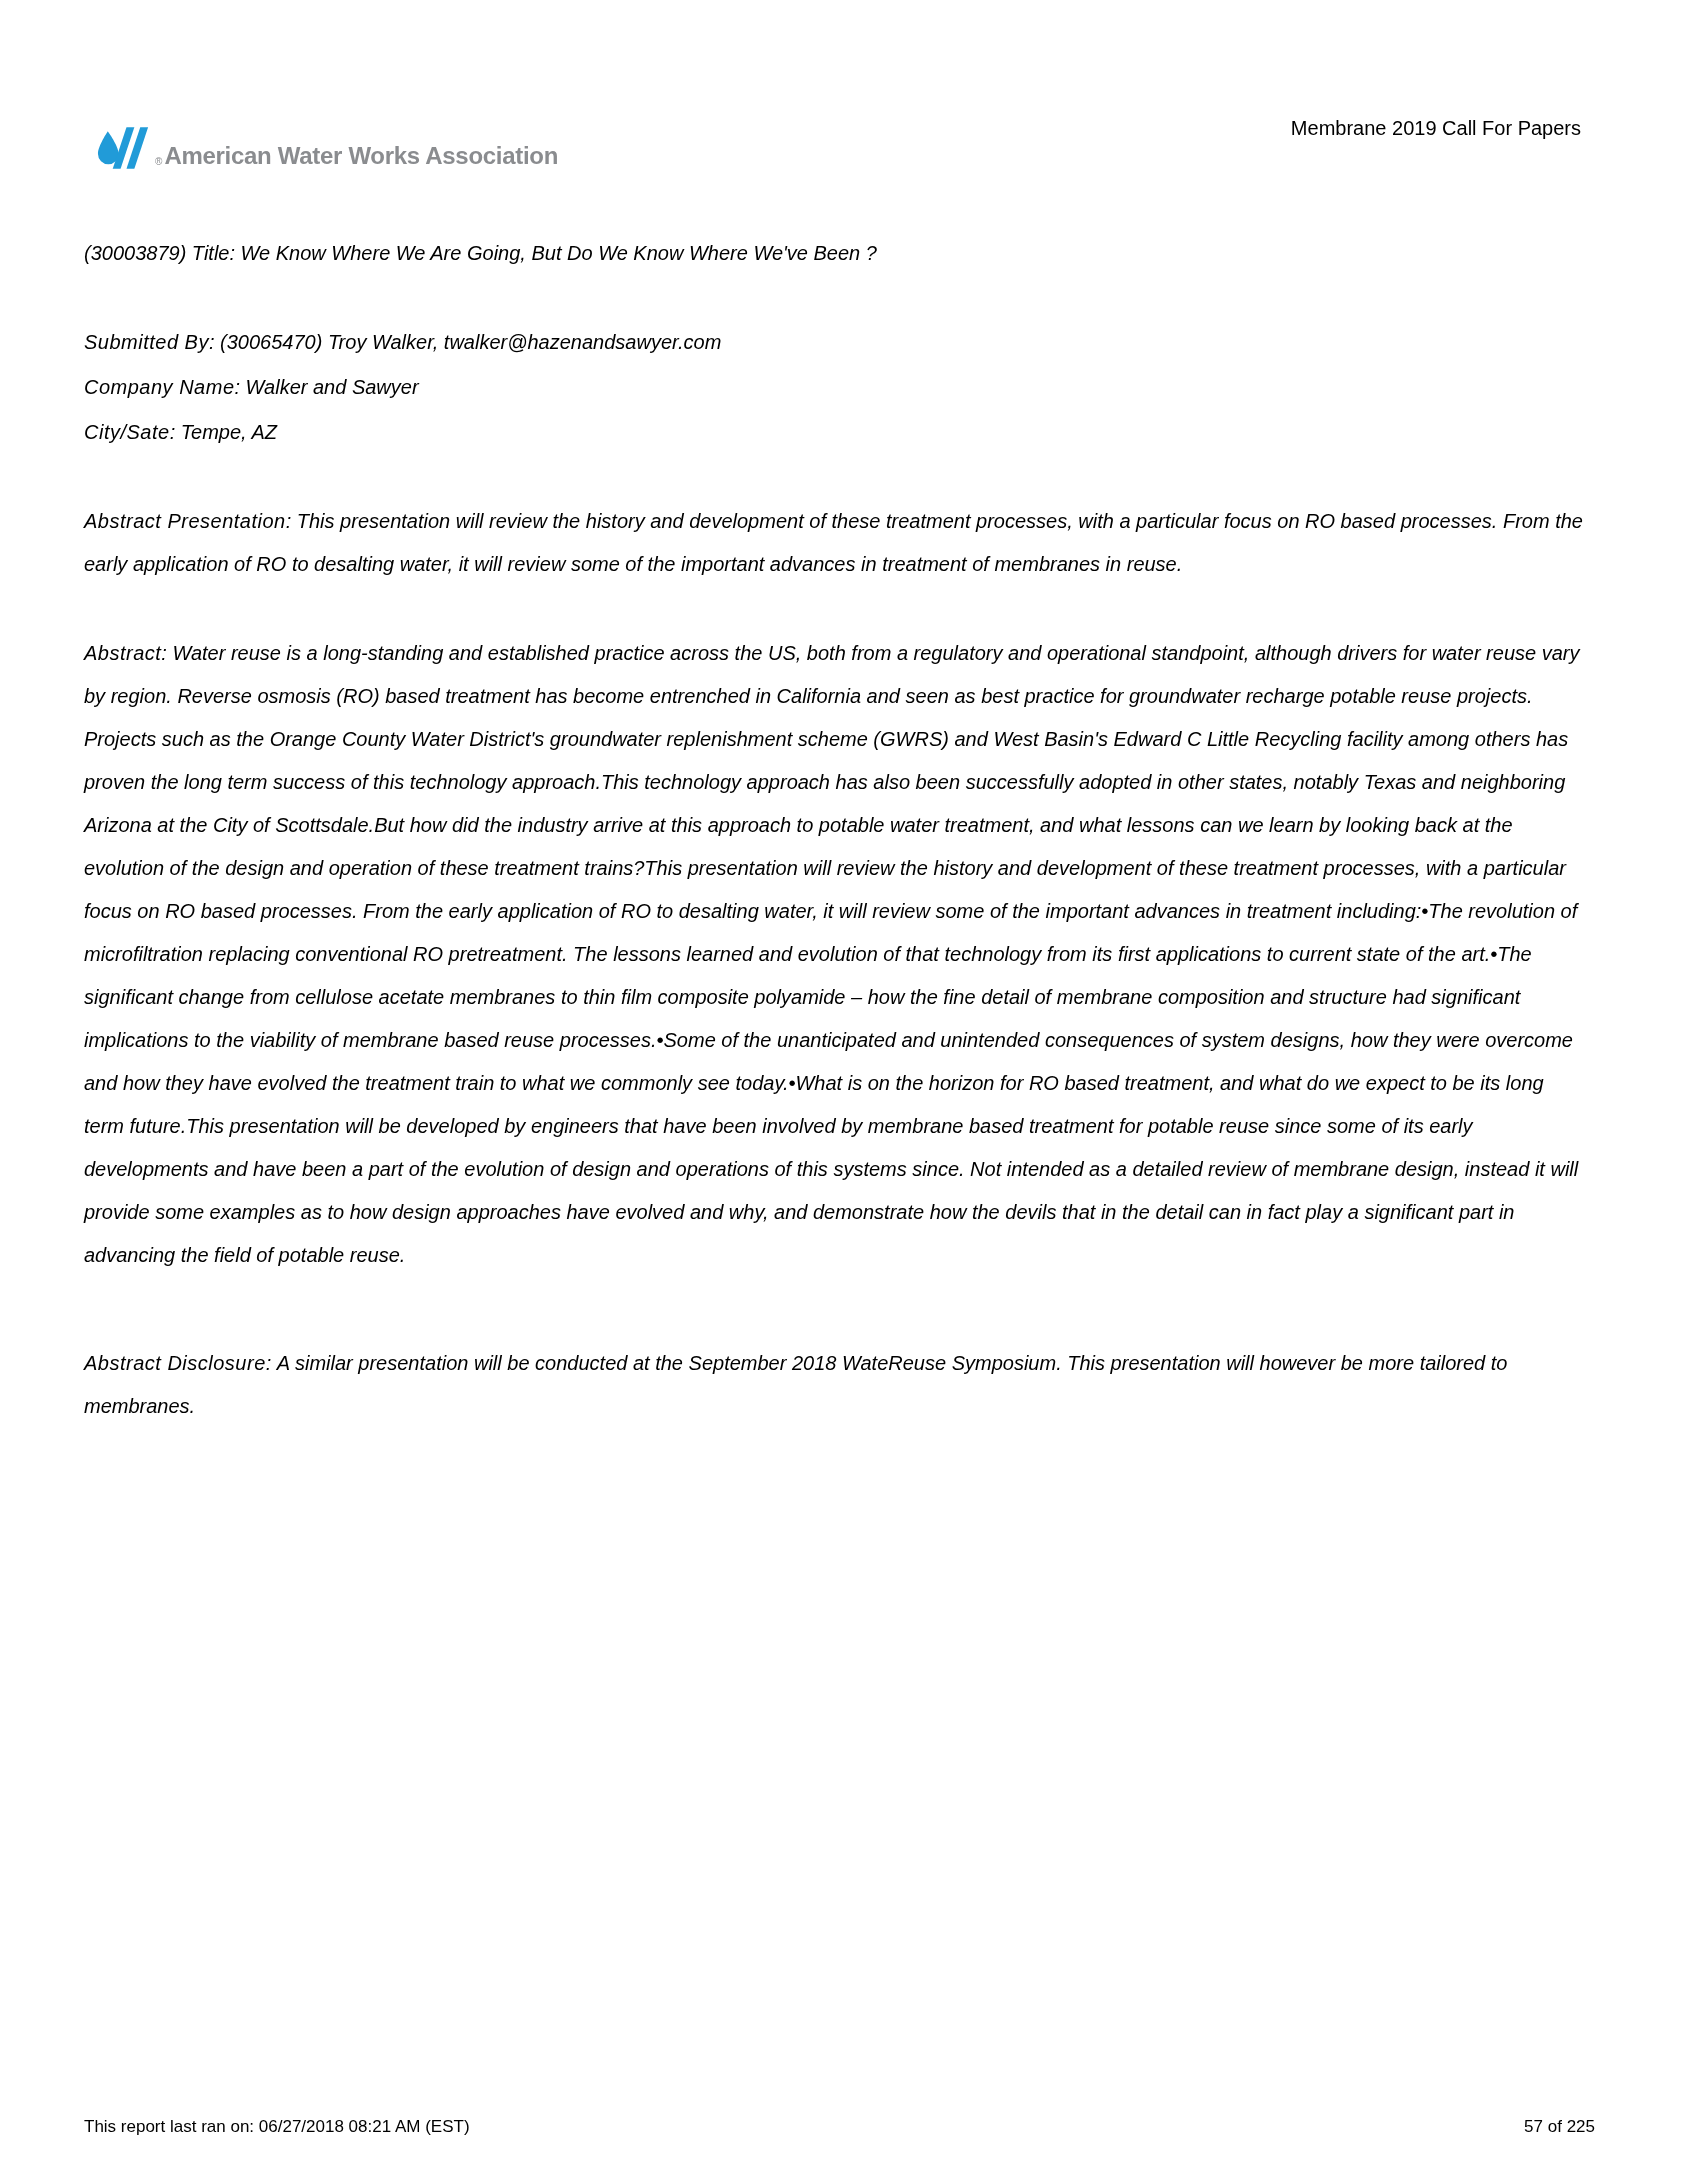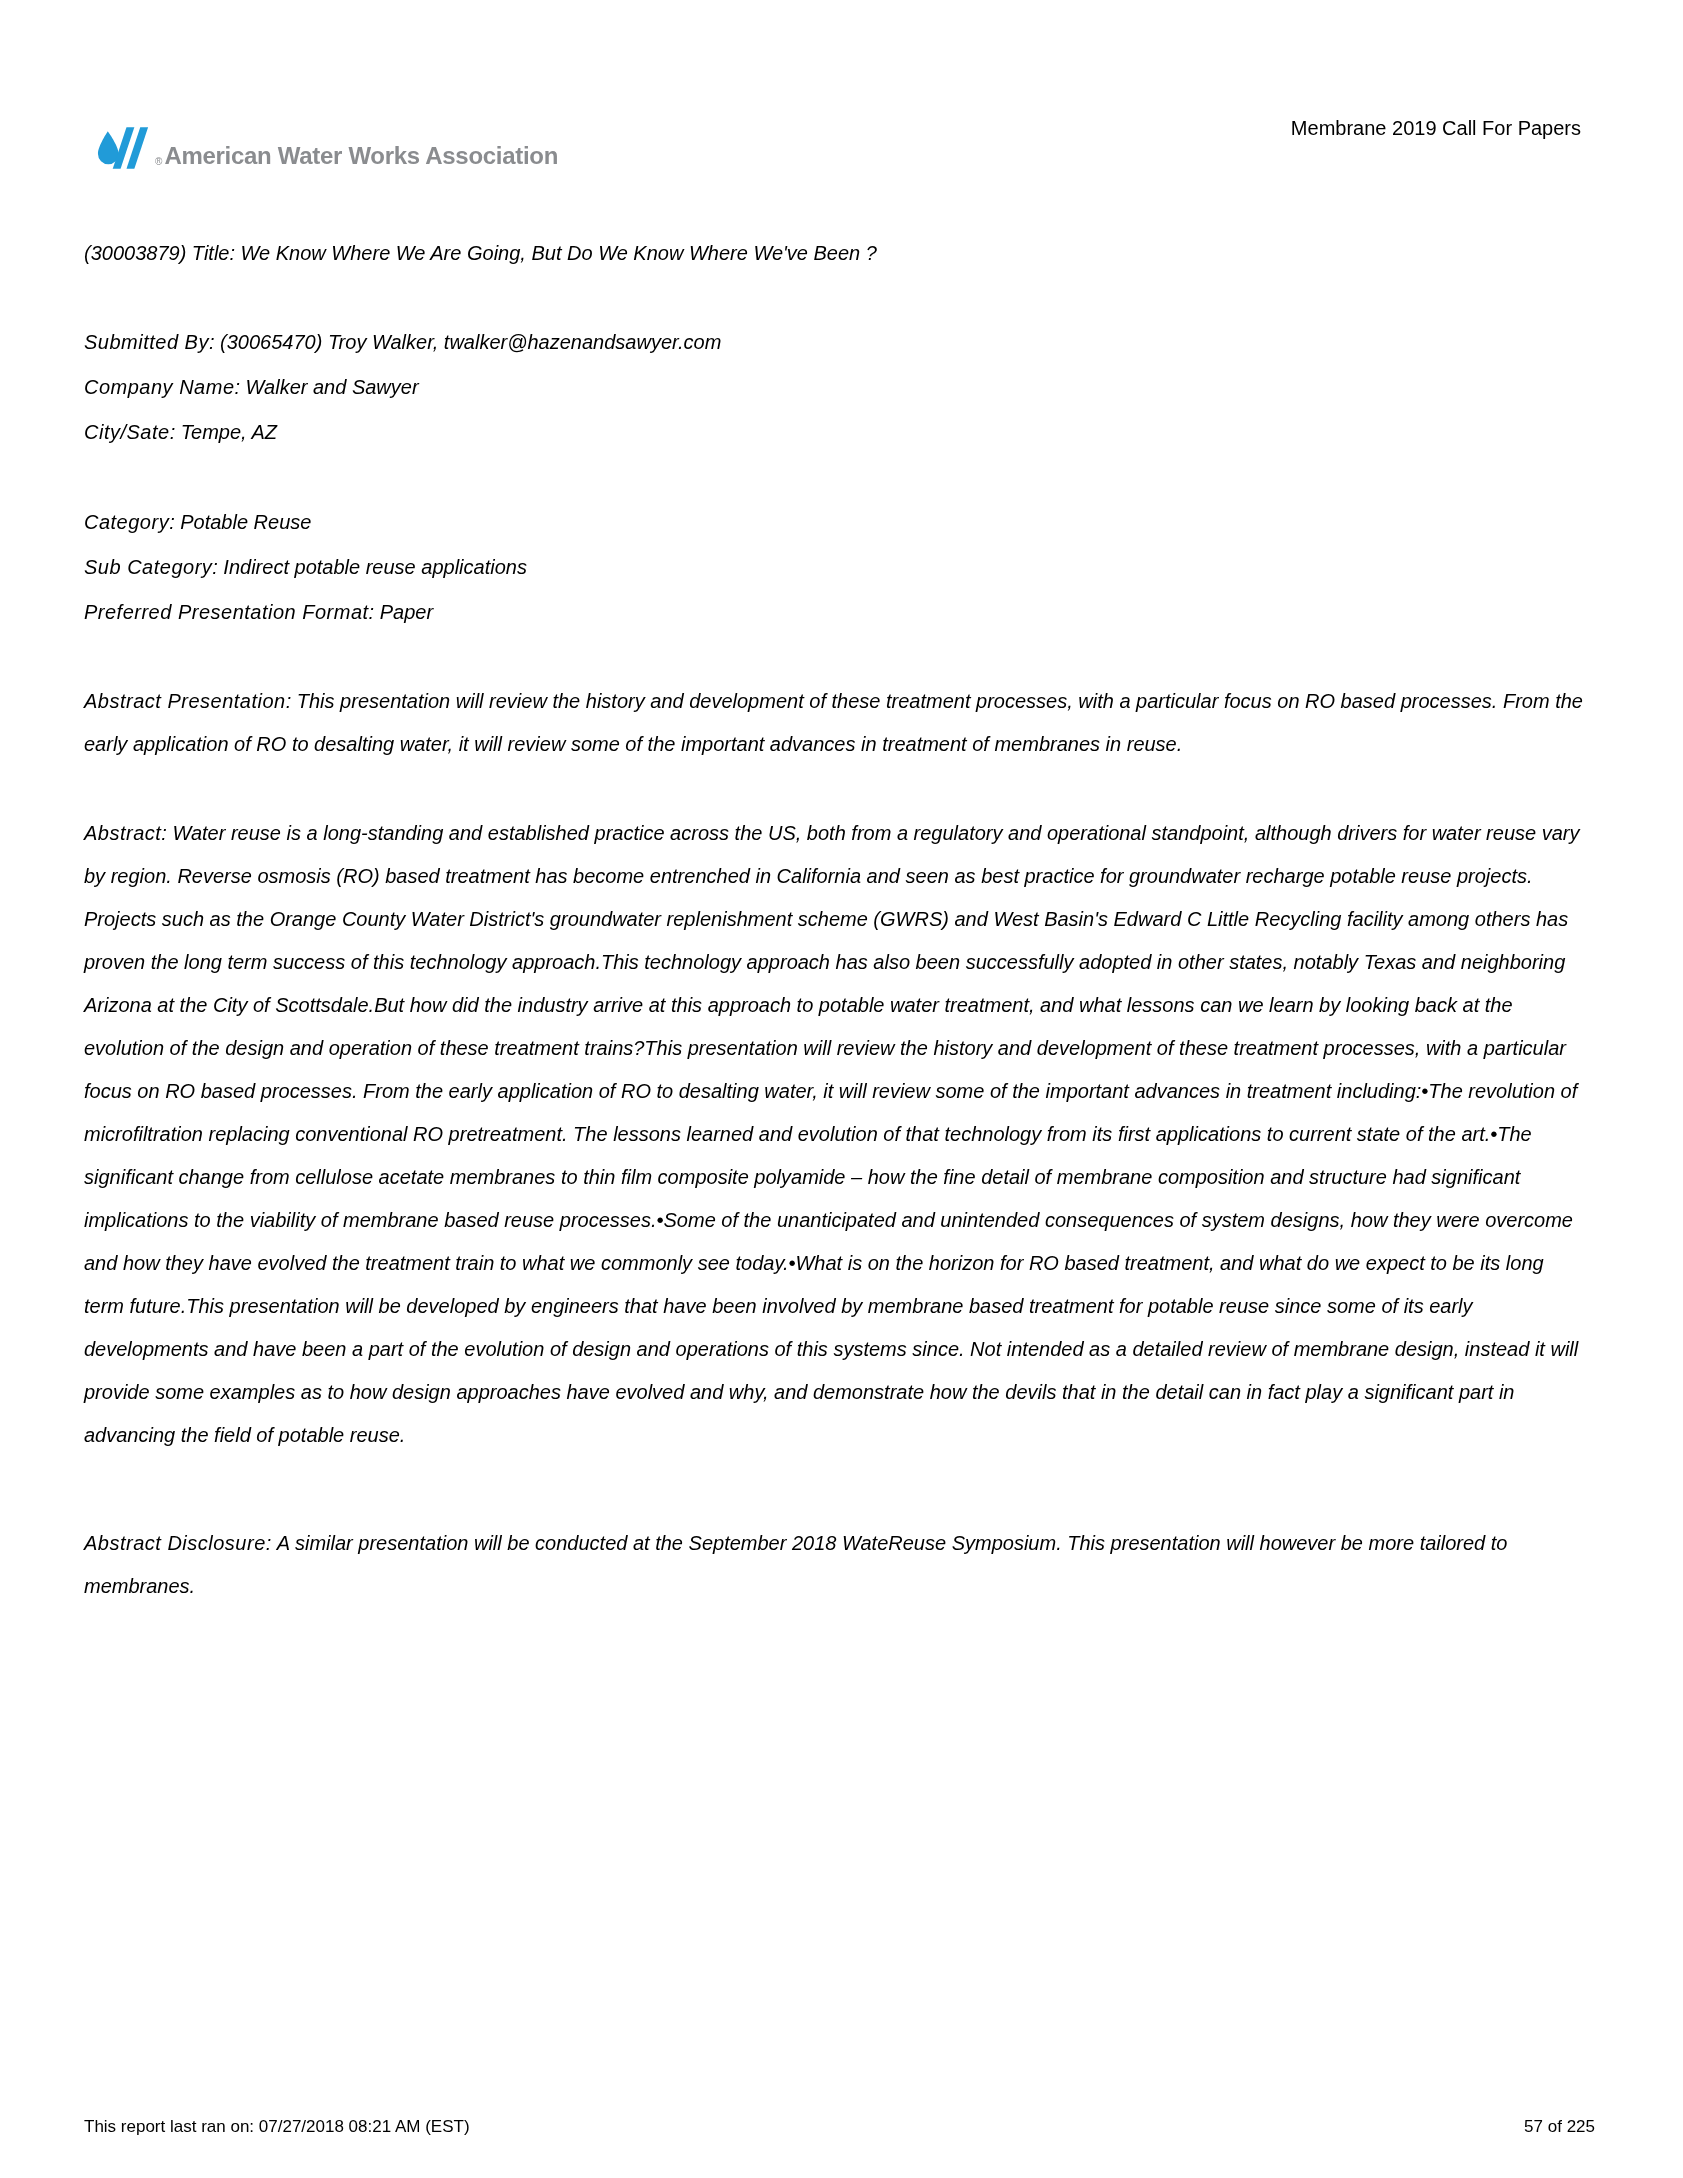--- a/index.html
+++ b/index.html
@@ -79,44 +79,33 @@
         <span class="lbl">Submitted By:</span><span>(30065470) Troy Walker, twalker@hazenandsawyer.com</span>
       </div>
       <div class="field-row">
         <span class="lbl">Company Name:</span><span>Walker and Sawyer</span>
       </div>
       <div class="field-row">
         <span class="lbl">City/Sate:</span><span>Tempe, AZ</span>
       </div>
     </div>
 
-    <div class="field-block">
-      <div class="field-row">
-        <span class="lbl">Category:</span><span>Potable Reuse</span>
-      </div>
-      <div class="field-row">
-        <span class="lbl">Sub Category:</span><span>Indirect potable reuse applications</span>
-      </div>
-      <div class="field-row">
-        <span class="lbl">Preferred Presentation Format:</span><span>Paper</span>
-      </div>
-    </div>
 
     <p class="para para-desc">
       <span class="lbl">Abstract Presentation:</span><span>This presentation will review the history and development of these treatment processes, with a particular focus on RO based processes. From the early application of RO to desalting water, it will review some of the important advances in treatment of membranes in reuse.</span>
     </p>
 
     <p class="para para-abstract">
       <span class="lbl">Abstract:</span><span>Water reuse is a long-standing and established practice across the US, both from a regulatory and operational standpoint, although drivers for water reuse vary by region. Reverse osmosis (RO) based treatment has become entrenched in California and seen as best practice for groundwater recharge potable reuse projects. Projects such as the Orange County Water District's groundwater replenishment scheme (GWRS) and West Basin's Edward C Little Recycling facility among others has proven the long term success of this technology approach.This technology approach has also been successfully adopted in other states, notably Texas and neighboring Arizona at the City of Scottsdale.But how did the industry arrive at this approach to potable water treatment, and what lessons can we learn by looking back at the evolution of the design and operation of these treatment trains?This presentation will review the history and development of these treatment processes, with a particular focus on RO based processes. From the early application of RO to desalting water, it will review some of the important advances in treatment including:•The revolution of microfiltration replacing conventional RO pretreatment. The lessons learned and evolution of that technology from its first applications to current state of the art.•The significant change from cellulose acetate membranes to thin film composite polyamide – how the fine detail of membrane composition and structure had significant implications to the viability of membrane based reuse processes.•Some of the unanticipated and unintended consequences of system designs, how they were overcome and how they have evolved the treatment train to what we commonly see today.•What is on the horizon for RO based treatment, and what do we expect to be its long term future.This presentation will be developed by engineers that have been involved by membrane based treatment for potable reuse since some of its early developments and have been a part of the evolution of design and operations of this systems since. Not intended as a detailed review of membrane design, instead it will provide some examples as to how design approaches have evolved and why, and demonstrate how the devils that in the detail can in fact play a significant part in advancing the field of potable reuse.</span>
     </p>
 
     <p class="para para-disclosure">
       <span class="lbl">Abstract Disclosure:</span><span>A similar presentation will be conducted at the September 2018 WateReuse Symposium. This presentation will however be more tailored to membranes.</span>
     </p>
 
 
   </div>
 
-  <div class="footer-left">This report last ran on: 07/27/2018 08:21 AM (EST)</div>
+  <div class="footer-left">This report last ran on: 06/27/2018 08:21 AM (EST)</div>
   <div class="footer-right">57 of 225</div>
 
 </div>
 
 
 </body></html>

